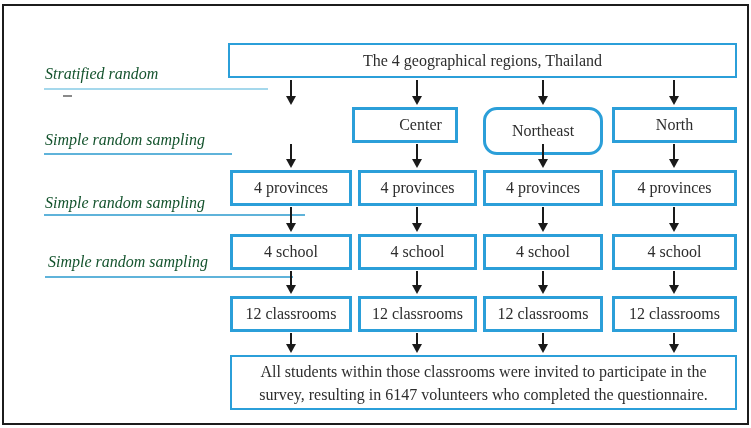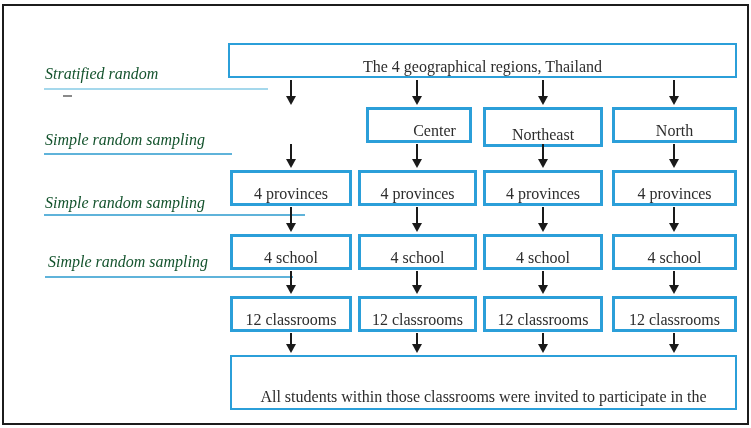--- a/index.html
+++ b/index.html
@@ -23,21 +23,21 @@
     bottom: 3px;
     border: 2px solid #1c1c1c;
     pointer-events: none;
   }
   .box {
     position: absolute;
     box-sizing: border-box;
     background: #ffffff;
     border: 3px solid #2b9fd9;
     display: flex;
-    align-items: flex-end;
+    align-items: center;
     justify-content: center;
     font-size: 16px;
     color: #2d2d2d;
     text-align: center;
     white-space: nowrap;
   }
   .box.big {
     border-width: 2px;
     white-space: normal;
   }
@@ -105,24 +105,24 @@
 
   <div class="side-label" style="left:45px; top:131px;">Simple random sampling</div>
   <div class="rule mid" style="left:44px; top:153px; width:188px;"></div>
 
   <div class="side-label" style="left:45px; top:194px;">Simple random sampling</div>
   <div class="rule mid" style="left:44px; top:214px; width:261px;"></div>
 
   <div class="side-label" style="left:48px; top:253px;">Simple random sampling</div>
   <div class="rule mid" style="left:45px; top:276px; width:248px;"></div>
 
-  <div class="box" style="left:366px; top:107px; width:106px; height:36px;padding-left:31px;">
+  <div class="box" style="left:352px; top:107px; width:106px; height:36px;padding-left:31px;">
     <span>Center</span>
   </div>
-  <div class="box" style="left:483px; top:107px; width:120px; height:40px;">
+  <div class="box" style="left:483px; top:107px; width:120px; height:48px;border-radius:14px;">
     <span>Northeast</span>
   </div>
   <div class="box" style="left:612px; top:107px; width:125px; height:36px;">
     <span>North</span>
   </div>
 
   <div class="box" style="left:230px; top:170px; width:122px; height:36px;">
     <span>4 provinces</span>
   </div>
   <div class="box" style="left:358px; top:170px; width:119px; height:36px;">
@@ -157,20 +157,21 @@
   <div class="box" style="left:483px; top:296px; width:120px; height:36px;">
     <span>12 classrooms</span>
   </div>
   <div class="box" style="left:612px; top:296px; width:125px; height:36px;">
     <span>12 classrooms</span>
   </div>
 
   <div class="box big" style="left:230px; top:355px; width:507px; height:55px;">
     <div class="bottom-lines">
       <span>All students within those classrooms were invited to participate in the</span>
+      <span>survey, resulting in 6147 volunteers who completed the questionnaire.</span>
     </div>
   </div>
 
   <div class="arrow" style="left:285px; top:80px; height:25px;">
       <div class="stem"></div>
       <div class="head"></div>
     </div>
   <div class="arrow" style="left:411px; top:80px; height:25px;">
       <div class="stem"></div>
       <div class="head"></div>

